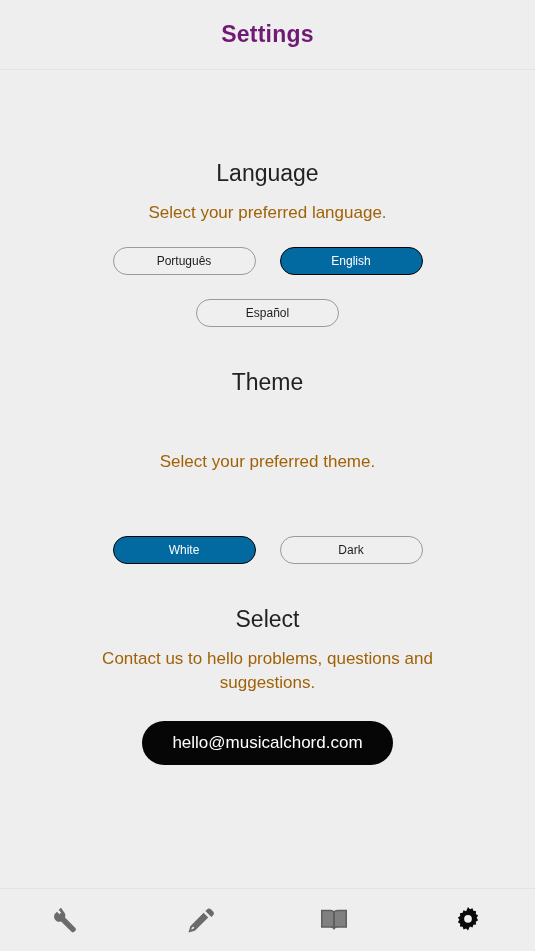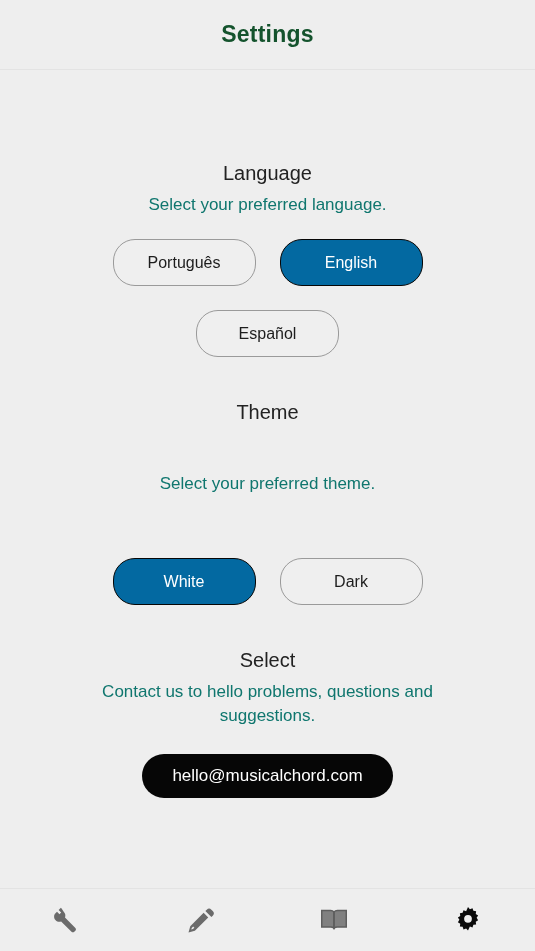--- a/index.html
+++ b/index.html
@@ -29,21 +29,21 @@
     display: flex;
     align-items: center;
     justify-content: center;
     border-bottom: 1px solid #e3e3e3;
     background: #eeeeee;
     box-sizing: border-box;
   }
   .header-title {
     font-size: 23px;
     font-weight: bold;
-    color: #14532d;
+    color: #701a75;
     letter-spacing: 0.2px;
   }
 
   
   .content {
     flex: 1 1 auto;
     overflow: hidden;
     display: flex;
     flex-direction: column;
     align-items: center;
@@ -54,52 +54,52 @@
     width: 100%;
     display: flex;
     flex-direction: column;
     align-items: center;
   }
   .section-language { margin-top: 88px; }
   .section-theme    { margin-top: 40px; gap: 40px; }
   .section-contact  { margin-top: 40px; }
 
   .section-title {
-    font-size: 20px;
+    font-size: 23px;
     font-weight: normal;
     color: #222222;
     line-height: 30px;
   }
   .section-subtitle {
-    margin-top: 5px;
+    margin-top: 13px;
     font-size: 17px;
-    color: #0f766e;
+    color: #a16207;
     line-height: 24px;
     text-align: center;
     max-width: 420px;
   }
 
   
   .pill-row {
     margin-top: 22px;
     display: flex;
     flex-wrap: wrap;
     justify-content: center;
     gap: 24px 24px;
     width: 340px;
   }
   .pill {
     min-width: 143px;
-    height: 47px;
+    height: 28px;
     box-sizing: border-box;
     border-radius: 22px;
     display: flex;
     align-items: center;
     justify-content: center;
-    font-size: 16px;
+    font-size: 12px;
     padding: 0 14px;
     cursor: pointer;
     user-select: none;
   }
   .pill.unselected {
     background: #efefef;
     border: 1px solid #9a9a9a;
     color: #1d1d1d;
   }
   .pill.selected {

